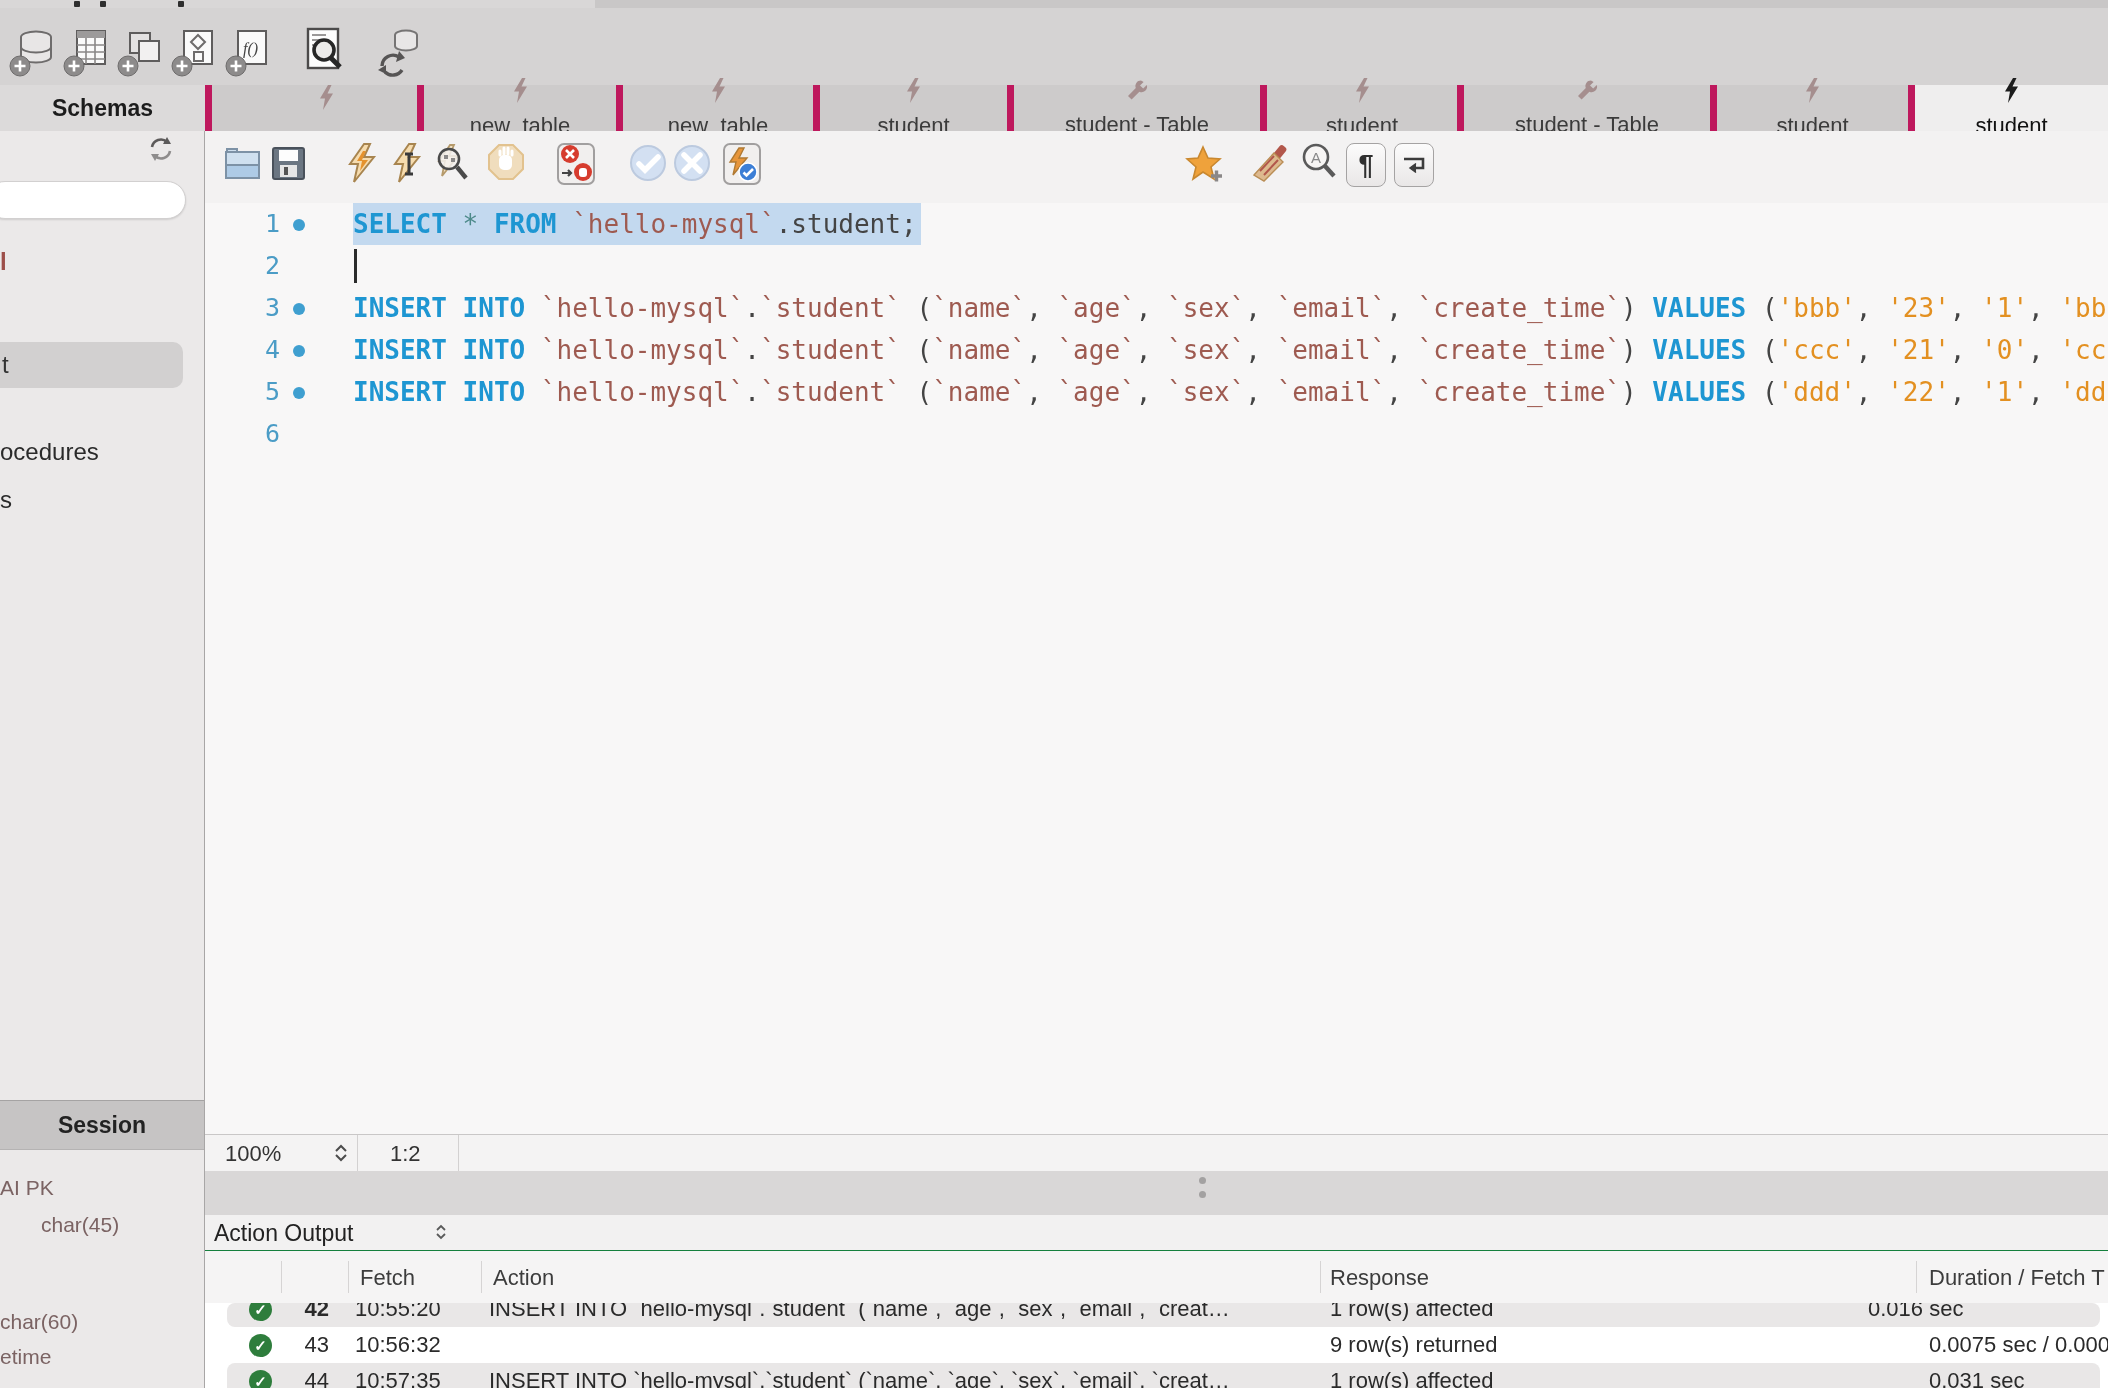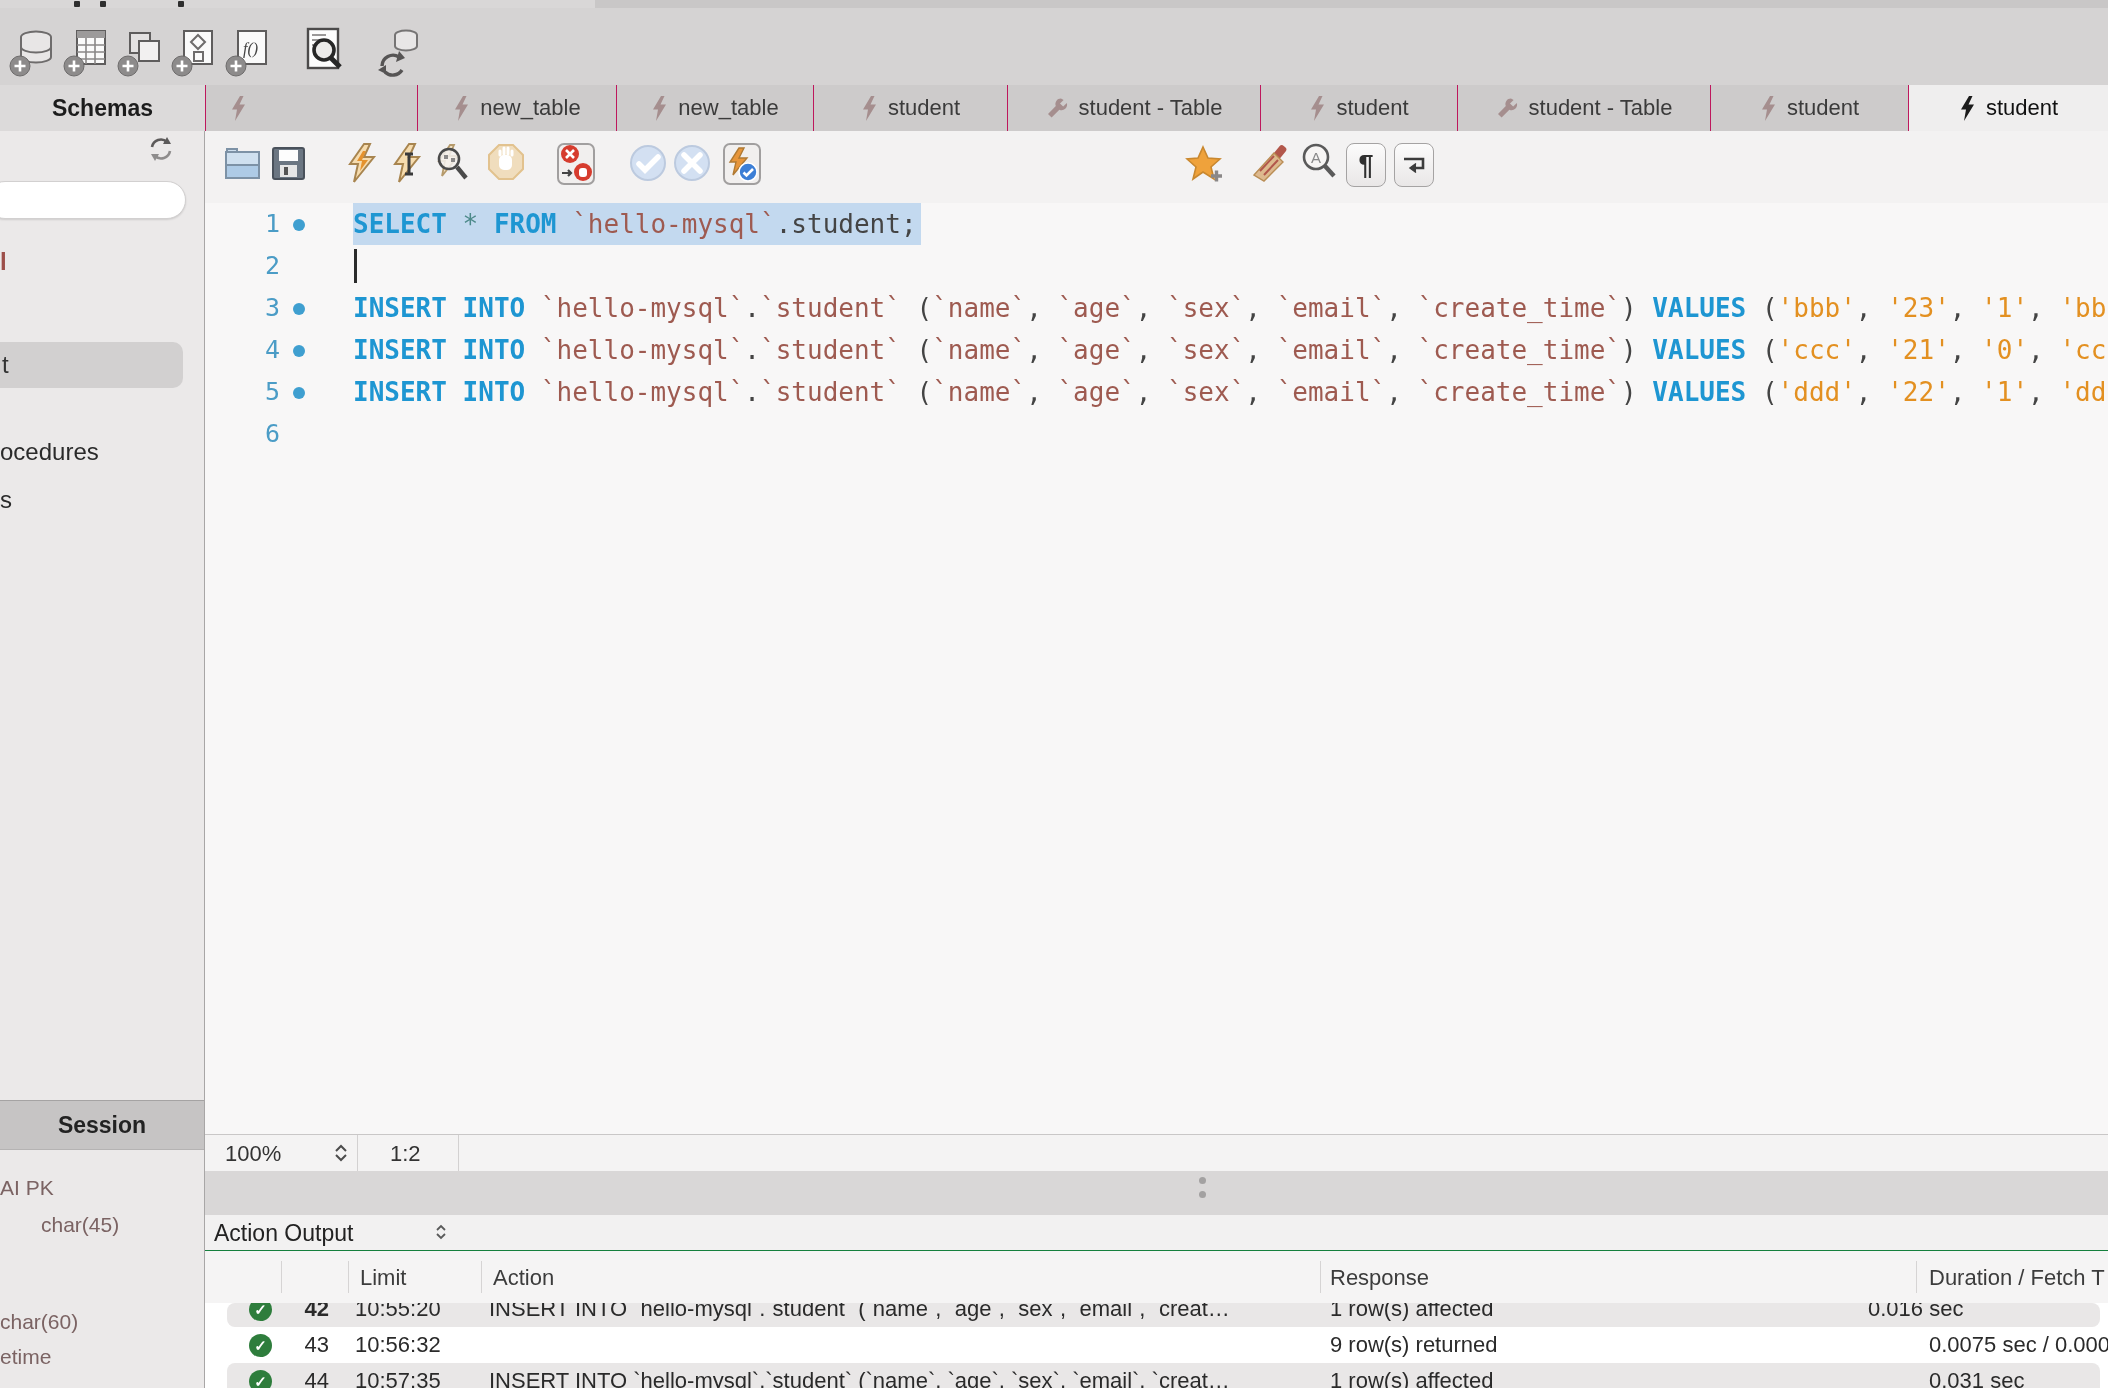--- a/index.html
+++ b/index.html
@@ -11,21 +11,21 @@
   .top-strip .mark{position:absolute;top:1px;width:6px;height:6px;background:#2e2e2e;border-radius:1px;}
   
   .main-toolbar{position:absolute;left:0;top:8px;width:2108px;height:77px;background:#d5d3d3;}
   .tbtn{position:absolute;top:16px;width:52px;height:56px;}
   
   .tab-strip{position:absolute;left:0;top:85px;width:2108px;height:46px;background:#cdcbcb;border-bottom:1px solid #a2a0a0;}
   .schemas-header{position:absolute;left:0;top:0;width:205px;height:46px;background:#dcdada;
       display:flex;align-items:center;justify-content:center;font-size:23px;font-weight:bold;color:#1c1c1c;
       border-right:1px solid #b3b1b1;}
   .tab{position:absolute;top:0;height:46px;display:flex;align-items:center;justify-content:center;gap:10px;
-      border-left:1px solid #be185d;font-size:22px;color:#3b3b3b;box-sizing:border-box;cursor:default;}
+      border-left:7px solid #be185d;font-size:22px;color:#3b3b3b;box-sizing:border-box;cursor:default;flex-direction:column;}
   .tab.first{justify-content:flex-start;padding-left:24px;}
   .tab.active{background:#efeeee;color:#111;}
   
   .sidebar{position:absolute;left:0;top:131px;width:204px;height:1257px;background:#ebe9e9;border-right:1px solid #a8a6a6;}
   .search-box{position:absolute;left:-14px;top:50px;width:200px;height:38px;border-radius:19px;background:#fff;
       border:1px solid #d2d0d0;box-shadow:0 1px 2px rgba(0,0,0,.12);font-size:20px;padding:0 14px;box-sizing:border-box;outline:none;}
   .frag{position:absolute;left:0;font-size:24px;color:#2a2a2a;white-space:nowrap;}
   .frag-schema{color:#9d4f4a;font-weight:bold;}
   .sel-row{position:absolute;left:-12px;top:211px;width:195px;height:46px;background:#d2d0d0;border-radius:10px;
       display:flex;align-items:center;font-size:24px;color:#333;padding-left:14px;box-sizing:border-box;}
@@ -399,21 +399,21 @@
           <polyline points="4,9 8,5 12,9" fill="none" stroke="#5a5a5a" stroke-width="1.8"></polyline>
           <polyline points="4,13 8,17 12,13" fill="none" stroke="#5a5a5a" stroke-width="1.8"></polyline>
         </svg></span>
   </div>
   <div class="ao-thead">
     <div class="vdiv" style="left:76px"></div>
     <div class="vdiv" style="left:143px"></div>
     <div class="vdiv" style="left:276px"></div>
     <div class="vdiv" style="left:1115px"></div>
     <div class="vdiv" style="left:1711px"></div>
-    <span class="col" style="left:155px">Limit</span>
+    <span class="col" style="left:155px">Fetch</span>
     <span class="col" style="left:288px">Action</span>
     <span class="col" style="left:1125px">Response</span>
     <span class="col" style="left:1724px">Duration / Fetch T</span>
   </div>
   <div class="ao-rows" id="ao-rows">
       <div class="ao-row" style="top: 0px; height: 24px;">
         <div class="ao-band"></div>
         <div class="chk" style="top: -5px;">✓</div>
         <div class="ao-cell" style="left: 86px; top: -12px; width: 38px; text-align: right; font-weight: bold;">42</div>
         <div class="ao-cell" style="left: 150px; top: -12px;">10:55:20</div>

